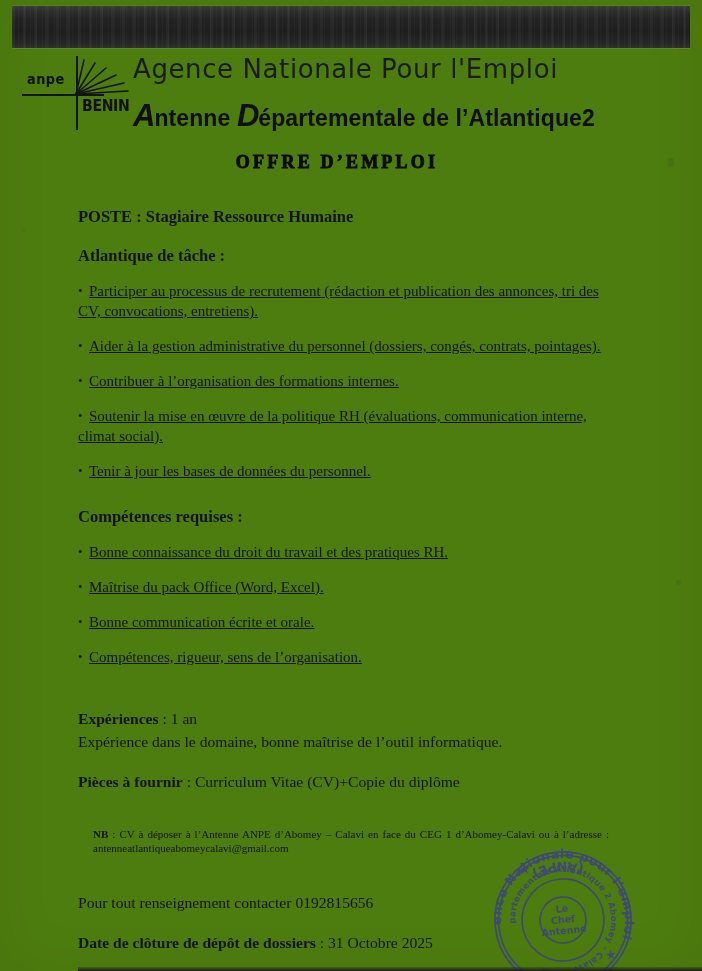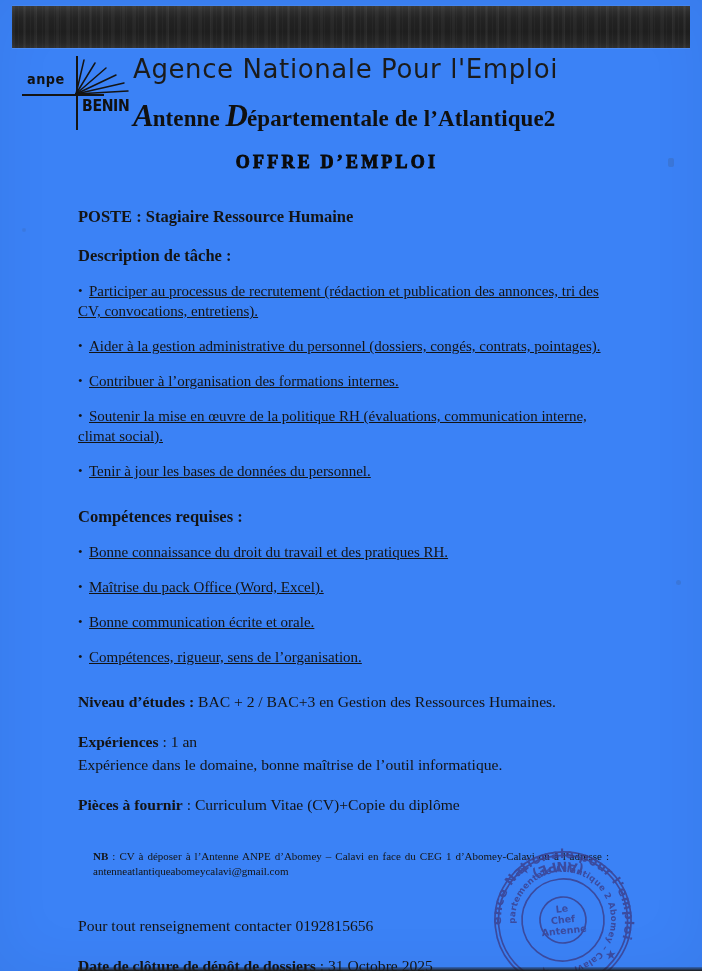--- a/index.html
+++ b/index.html
@@ -10,21 +10,21 @@
   }
   body {
     font-family: "Liberation Serif", serif;
   }
 
   .page {
     position: relative;
     width: 702px;
     height: 971px;
     margin: 0 auto;
-    background: #3b82f6;
+    background: #4d7c0f;
     overflow: hidden;
     color: #121212;
     
     box-shadow: inset 0 0 60px rgba(0,0,0,0.05);
   }
 
   
   .scan-bar {
     position: absolute;
     left: 12px;
@@ -104,21 +104,21 @@
     font-family: "DejaVu Sans", sans-serif;
     font-size: 26px;
     font-weight: 400;
     letter-spacing: .6px;
     color: #1b1b1b;
     white-space: nowrap;
   }
   .antenne-line {
     position: absolute;
     left: 133px; top: 46px;
-    font-family: Liberation Serif, serif;
+    font-family: Liberation Sans, sans-serif;
     font-size: 23px;
     font-weight: 700;
     color: #101010;
     white-space: nowrap;
     letter-spacing: .1px;
   }
   .antenne-line .cap {
     font-style: italic;
     font-size: 31px;
     font-weight: 700;
@@ -246,40 +246,39 @@
       <span class="cap">A</span><span>ntenne </span><span class="cap">D</span><span>épartementale de l’Atlantique2</span>
     </div>
   </div>
 
   <div class="doc-title">OFFRE D’EMPLOI</div>
 
   <div class="body-col">
 
     <p class="h-bold blk">POSTE : Stagiaire Ressource Humaine</p>
 
-    <p class="h-bold blk-tight">Description de tâche :</p>
+    <p class="h-bold blk-tight">Atlantique de tâche :</p>
 
     <p class="bullet"><span class="dot">•</span><span>Participer au processus de recrutement (rédaction et publication des annonces, tri des CV, convocations, entretiens).</span></p>
     <p class="bullet"><span class="dot">•</span><span>Aider à la gestion administrative du personnel (dossiers, congés, contrats, pointages).</span></p>
     <p class="bullet"><span class="dot">•</span><span>Contribuer à l’organisation des formations internes.</span></p>
     <p class="bullet"><span class="dot">•</span><span>Soutenir la mise en œuvre de la politique RH (évaluations, communication interne, climat social).</span></p>
     <p class="bullet"><span class="dot">•</span><span>Tenir à jour les bases de données du personnel.</span></p>
 
     <div class="gap-s"></div>
 
     <p class="h-bold blk-tight">Compétences requises :</p>
 
     <p class="bullet"><span class="dot">•</span><span>Bonne connaissance du droit du travail et des pratiques RH.</span></p>
     <p class="bullet"><span class="dot">•</span><span>Maîtrise du pack Office (Word, Excel).</span></p>
     <p class="bullet"><span class="dot">•</span><span>Bonne communication écrite et orale.</span></p>
     <p class="bullet"><span class="dot">•</span><span>Compétences, rigueur, sens de l’organisation.</span></p>
 
     <div class="gap-s"></div>
 
-    <p class="kv"><b>Niveau d’études :</b><span> BAC + 2 / BAC+3 en Gestion des Ressources Humaines.</span></p>
 
     <div class="gap-m"></div>
 
     <p class="kv"><b>Expériences</b><span> : 1 an</span></p>
     <p class="plain">Expérience dans le domaine, bonne maîtrise de l’outil informatique.</p>
 
     <div class="gap-m"></div>
 
     <p class="kv"><b>Pièces à fournir</b><span> : Curriculum Vitae (CV)+Copie du diplôme</span></p>
 

